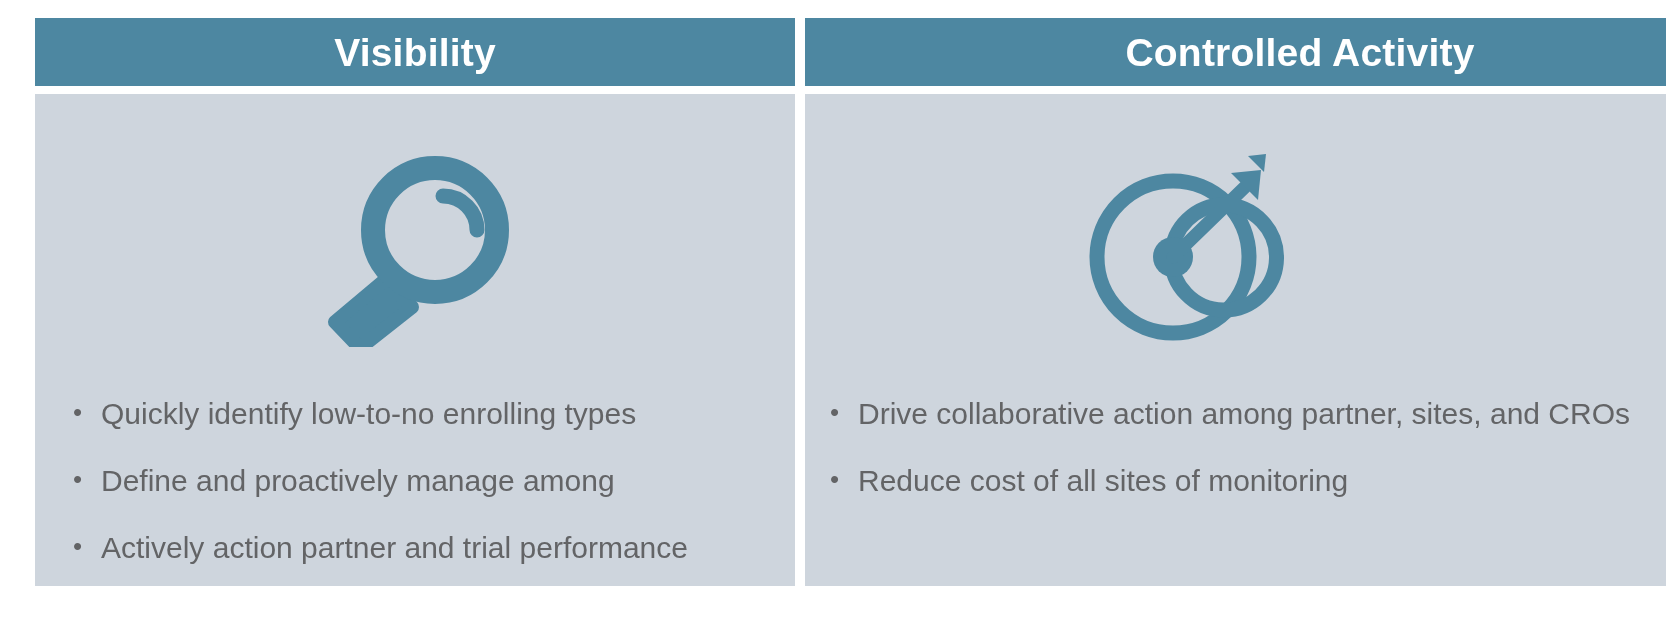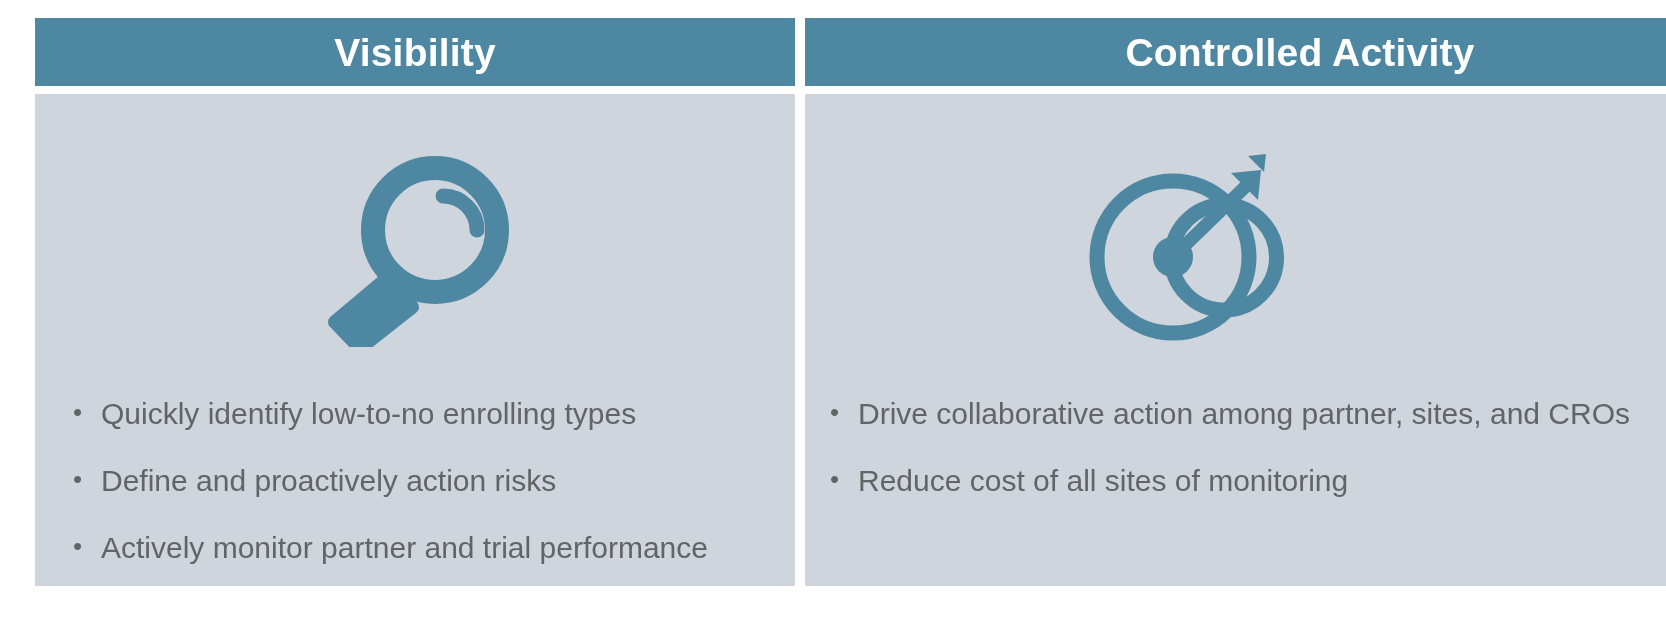--- a/index.html
+++ b/index.html
@@ -121,25 +121,25 @@
         </span>
       </div>
 
       <div class="bullets">
         <div class="bullet">
           <span class="bullet-dot">•</span>
           <span class="bullet-text">Quickly identify low-to-no enrolling types</span>
         </div>
         <div class="bullet">
           <span class="bullet-dot">•</span>
-          <span class="bullet-text">Define and proactively action risks</span>
+          <span class="bullet-text">Define and proactively manage among</span>
         </div>
         <div class="bullet">
           <span class="bullet-dot">•</span>
-          <span class="bullet-text">Actively monitor partner and trial performance</span>
+          <span class="bullet-text">Actively action partner and trial performance</span>
         </div>
       </div>
     </div>
   </div>
 
   <div class="panel panel-right">
     <div class="panel-header">Controlled Activity</div>
 
     <div class="panel-body">
       <div class="icon-area">

